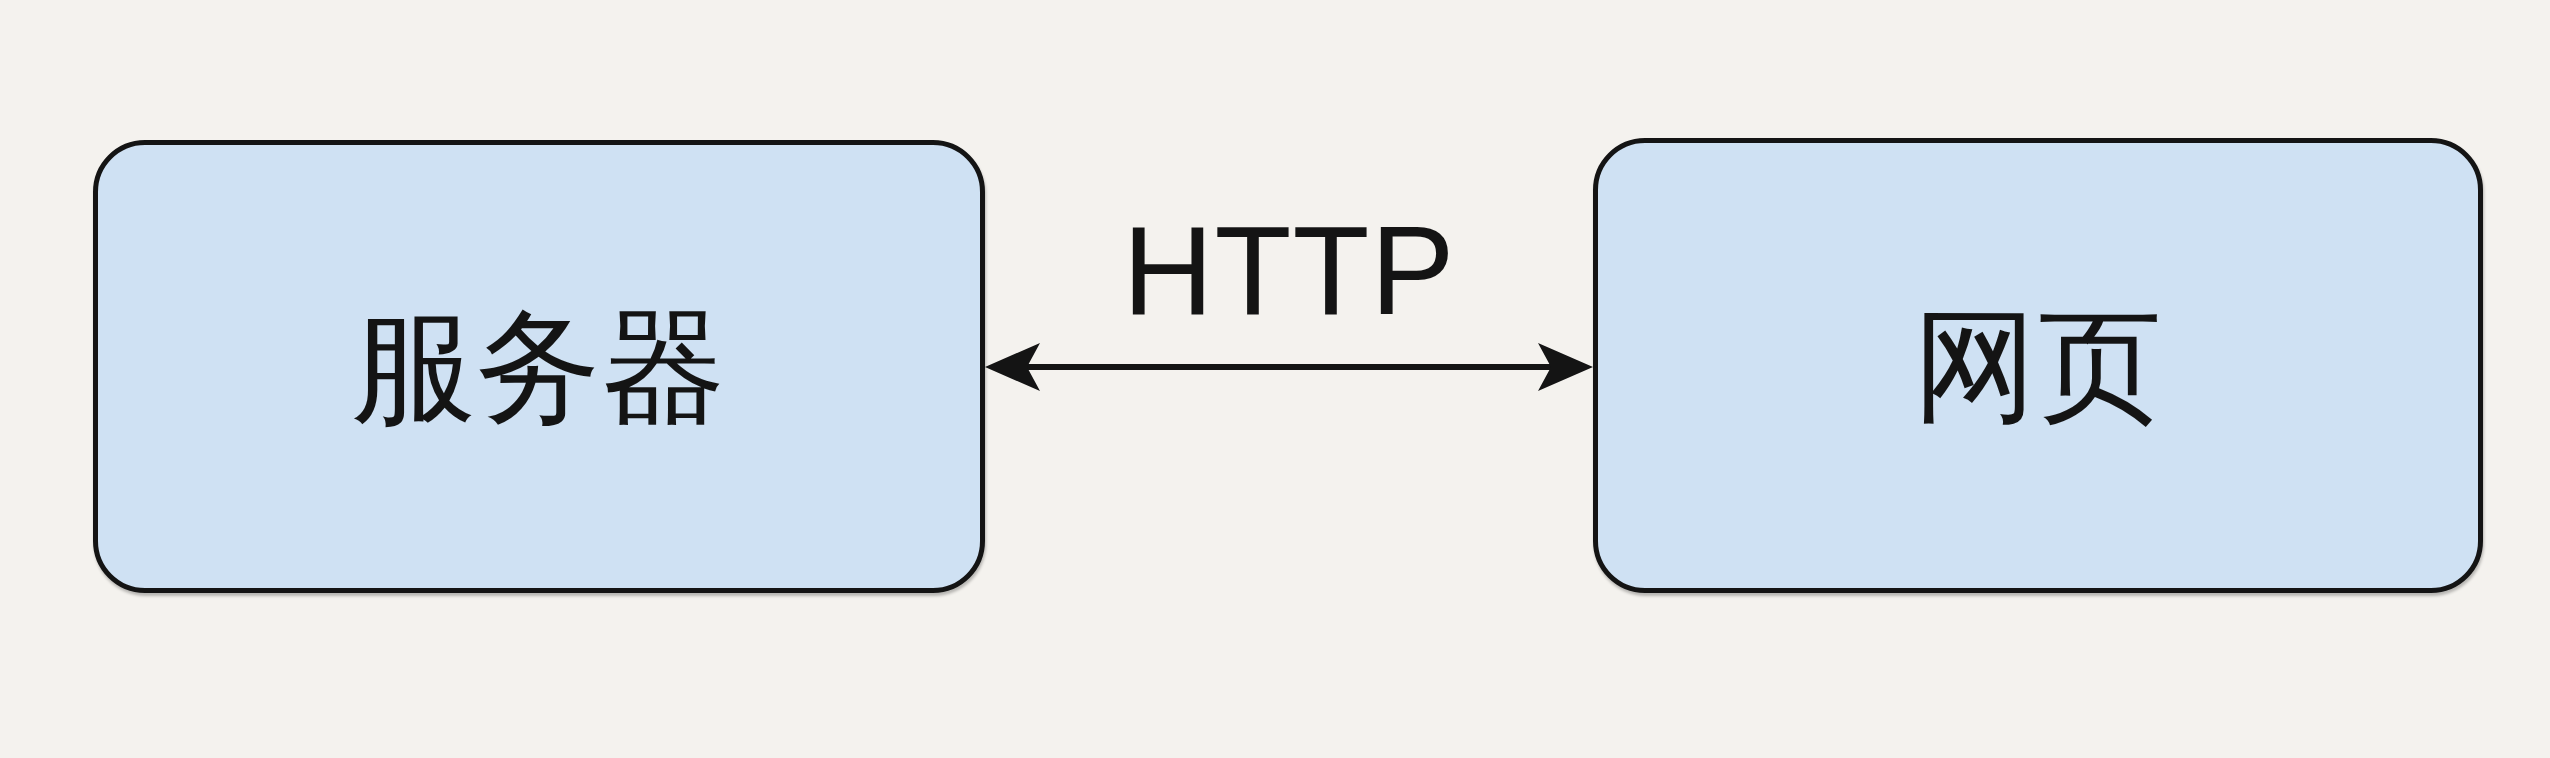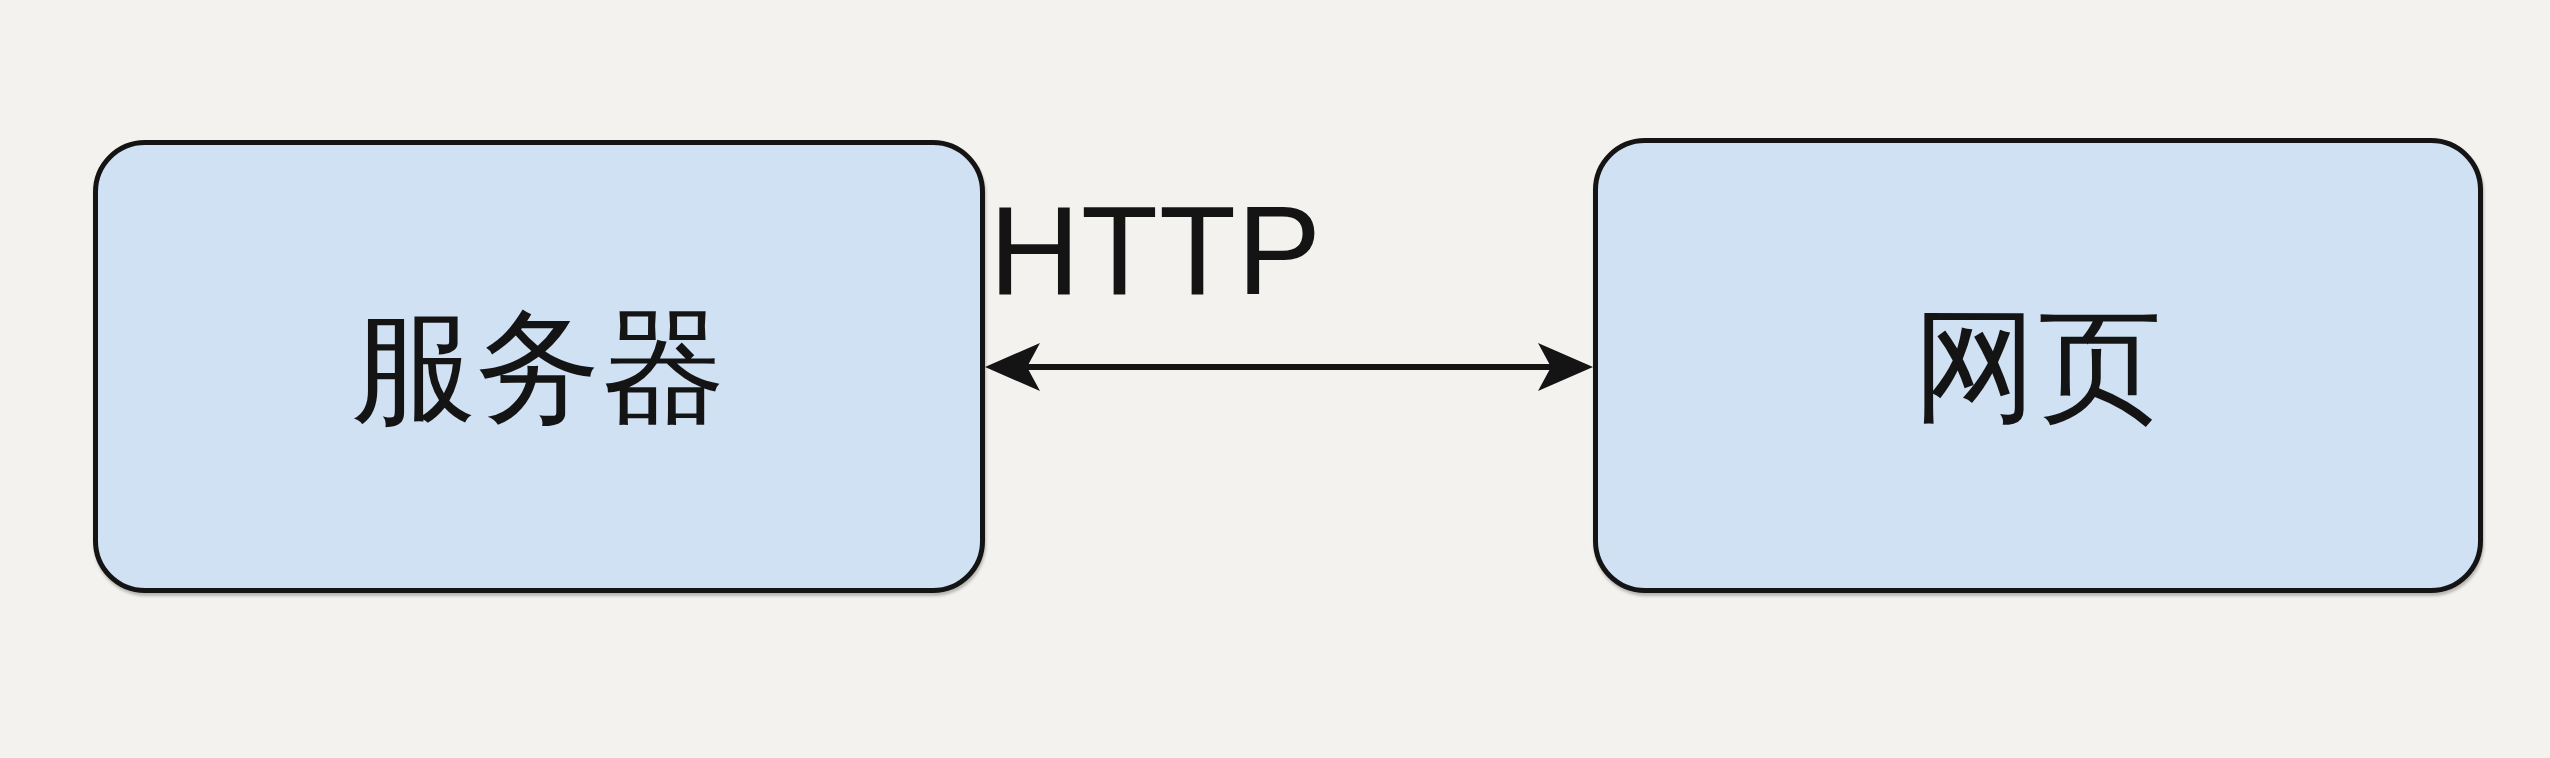--- a/index.html
+++ b/index.html
@@ -34,22 +34,23 @@
   .node-label {
     font-size: 124px;
     color: var(--text);
     letter-spacing: 1px;
     line-height: 1;
     white-space: nowrap;
   }
   .edge-label {
     position: absolute;
     left: 989px;
-    top: 188px;
+    top: 208px;
     width: 600px;
+    text-align: center;
     font-size: 126px;
     line-height: 1;
     color: var(--text);
     letter-spacing: 1px;
   }
   .edge-svg {
     position: absolute;
     left: 0; top: 0;
     width: 2550px;
     height: 758px;

